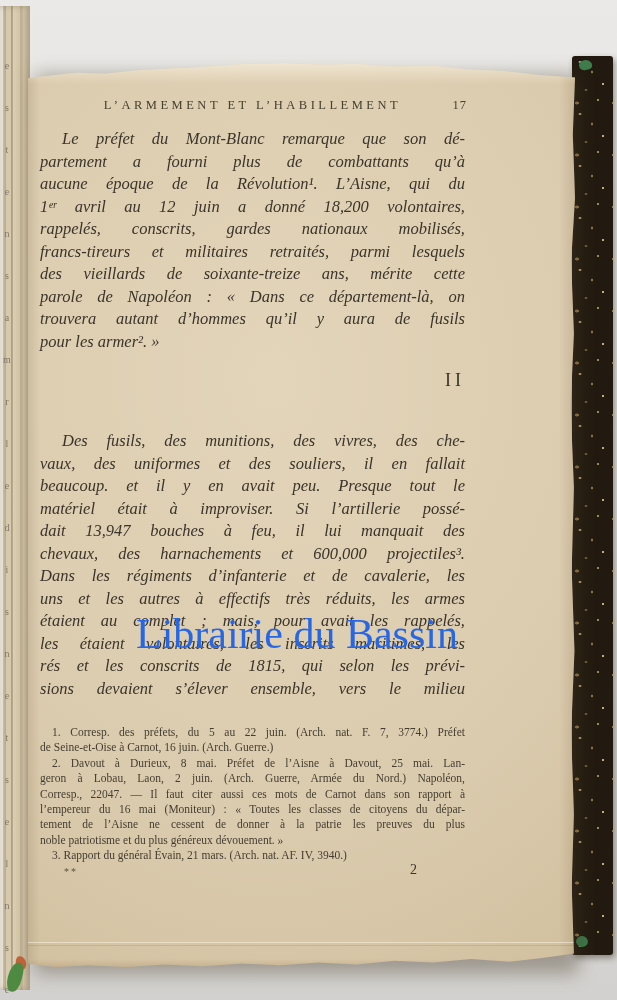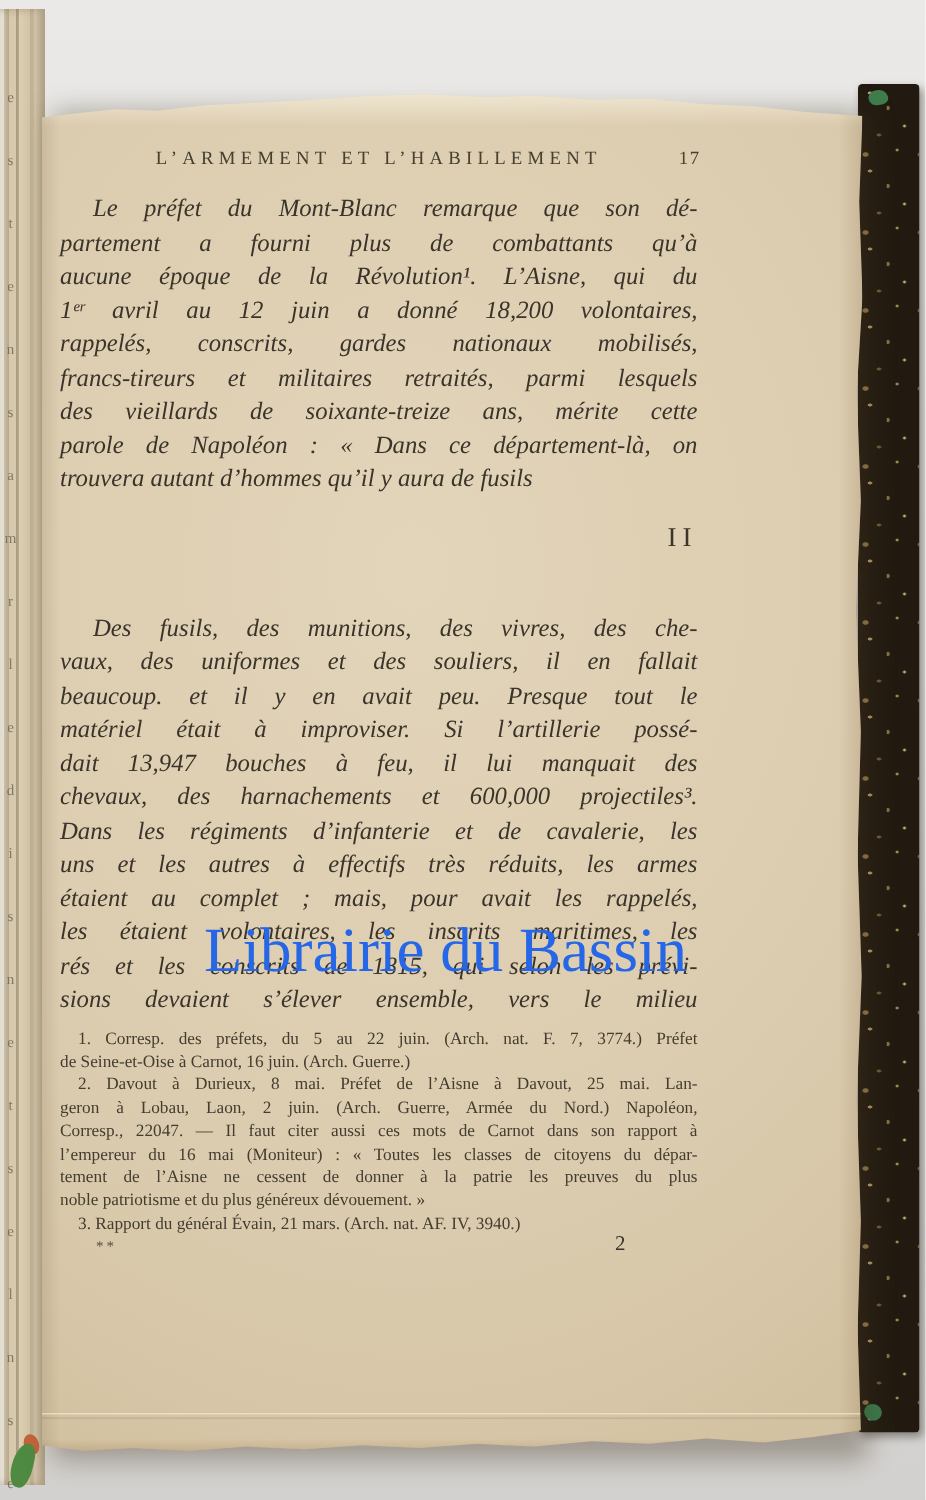--- a/index.html
+++ b/index.html
@@ -107,21 +107,21 @@
   .para div{text-align:justify;text-align-last:justify;font-style:italic;}
   .para div:nth-of-type(1){text-indent:22px;}
   .p1{margin-top:14px;}
   .p1 div:last-of-type{text-align-last:left;}
   .section-heading{
     margin-top:15px;text-align:right;font-size:18px;letter-spacing:4px;
     color:#3a342a;height:24px;line-height:24px;
   }
   .p2{margin-top:38px;}
   .fn{
-    margin-top:8px;font-size:11.5px;line-height:15.4px;color:#433d30;
+    margin-top:25px;font-size:11.5px;line-height:15.4px;color:#433d30;
   }
   .fn div{text-align:justify;text-align-last:justify;}
   .fn div:nth-of-type(1),.fn div:nth-of-type(3),.fn div:nth-of-type(9){text-indent:12px;}
   .fn div:nth-of-type(2),.fn div:nth-of-type(8),.fn div:nth-of-type(9){text-align-last:left;}
   .sig-row{position:relative;height:16px;margin-top:2px;}
   .sig-mark{
     position:absolute;left:24px;top:0;font-size:10px;letter-spacing:2px;color:#574f40;
   }
   .sig-num{
     position:absolute;right:48px;top:-4px;font-size:14px;color:#3a342a;
@@ -189,20 +189,21 @@
 
       <div>Le préfet du Mont-Blanc remarque que son dé-</div>
           <div>partement a fourni plus de combattants qu’à</div>
           <div>aucune époque de la Révolution¹. L’Aisne, qui du</div>
           <div>1ᵉʳ avril au 12 juin a donné 18,200 volontaires,</div>
           <div>rappelés, conscrits, gardes nationaux mobilisés,</div>
           <div>francs-tireurs et militaires retraités, parmi lesquels</div>
           <div>des vieillards de soixante-treize ans, mérite cette</div>
           <div>parole de Napoléon : « Dans ce département-là, on</div>
           <div>trouvera autant d’hommes qu’il y aura de fusils</div>
+          <div>pour les armer². »</div>
         </div>
 
       <div class="section-heading">II</div>
 
       <div class="para p2">
 
       <div>Des fusils, des munitions, des vivres, des che-</div>
           <div>vaux, des uniformes et des souliers, il en fallait</div>
           <div>beaucoup. et il y en avait peu. Presque tout le</div>
           <div>matériel était à improviser. Si l’artillerie possé-</div>

